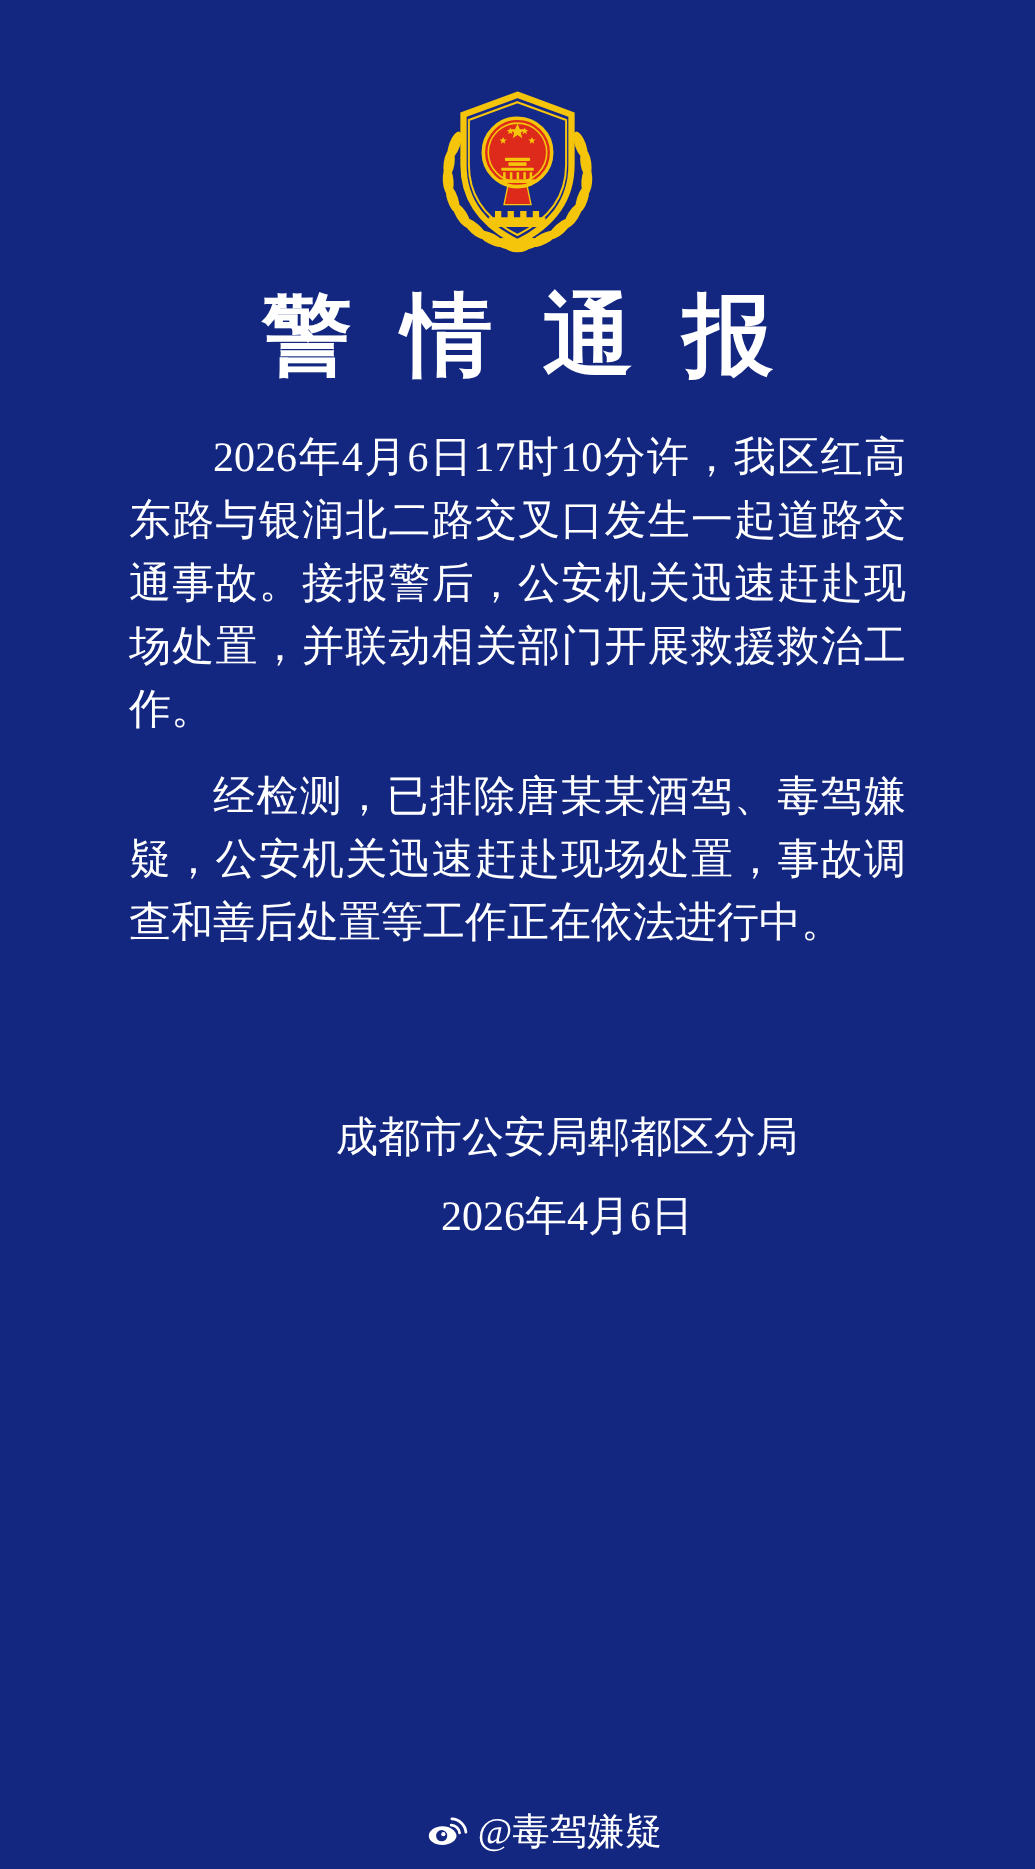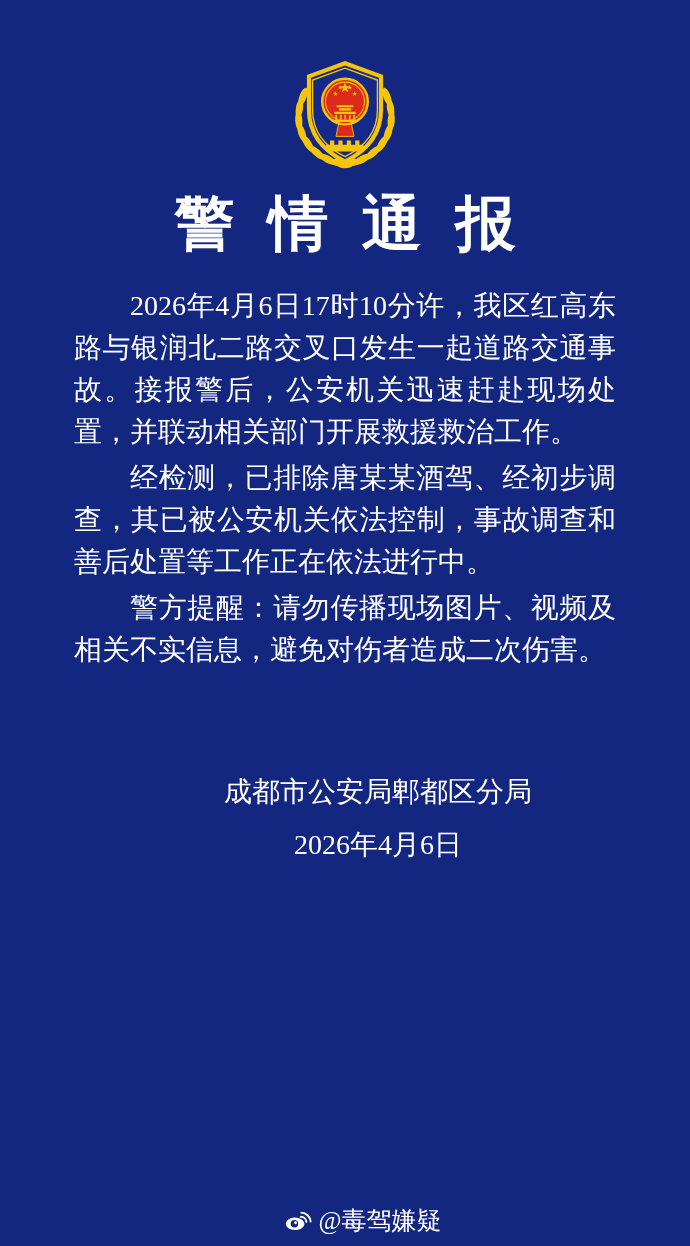--- a/index.html
+++ b/index.html
@@ -30,21 +30,21 @@
     padding-left: 0.56em;
     line-height: 1.15;
   }
   .body-text {
     margin: 26px 70px 0;
     color: #ffffff;
     font-size: 28px;
     line-height: 42px;
     text-align: justify;
   }
-  .para { margin: 4px; text-indent: 2em; }
+  .para { margin: 16px; text-indent: 2em; }
   .signature {
     margin-top: 102px;
     text-align: center;
     color: #ffffff;
     font-size: 28px;
     transform: translateX(33px);
   }
   .signature .date { margin-top: 15px; }
   .footer {
     position: absolute;
@@ -114,22 +114,21 @@
         <rect x="113.5" y="98" width="2.8" height="8"></rect>
         <rect x="80" y="106" width="40" height="4"></rect>
       </g>
     </svg>
   </div>
 
   <h1 class="title">警情通报</h1>
 
   <div class="body-text">
     <p class="para">2026年4月6日17时10分许，我区红高东路与银润北二路交叉口发生一起道路交通事故。接报警后，公安机关迅速赶赴现场处置，并联动相关部门开展救援救治工作。</p>
-    <p class="para">经检测，已排除唐某某酒驾、经初步调查，其已被公安机关依法控制，事故调查和善后处置等工作正在依法进行中。</p>
-    <p class="para">警方提醒：请勿传播现场图片、视频及相关不实信息，避免对伤者造成二次伤害。</p>
+    <p class="para">经检测，已排除唐某某酒驾、毒驾嫌疑，公安机关迅速赶赴现场处置，事故调查和善后处置等工作正在依法进行中。</p>
   </div>
 
   <div class="signature">
     <div class="org">成都市公安局郫都区分局</div>
     <div class="date">2026年4月6日</div>
   </div>
 
   <div class="footer">
     <span class="weibo-icon">
       <svg width="28" height="26" viewBox="0 0 30 26" xmlns="http://www.w3.org/2000/svg">

